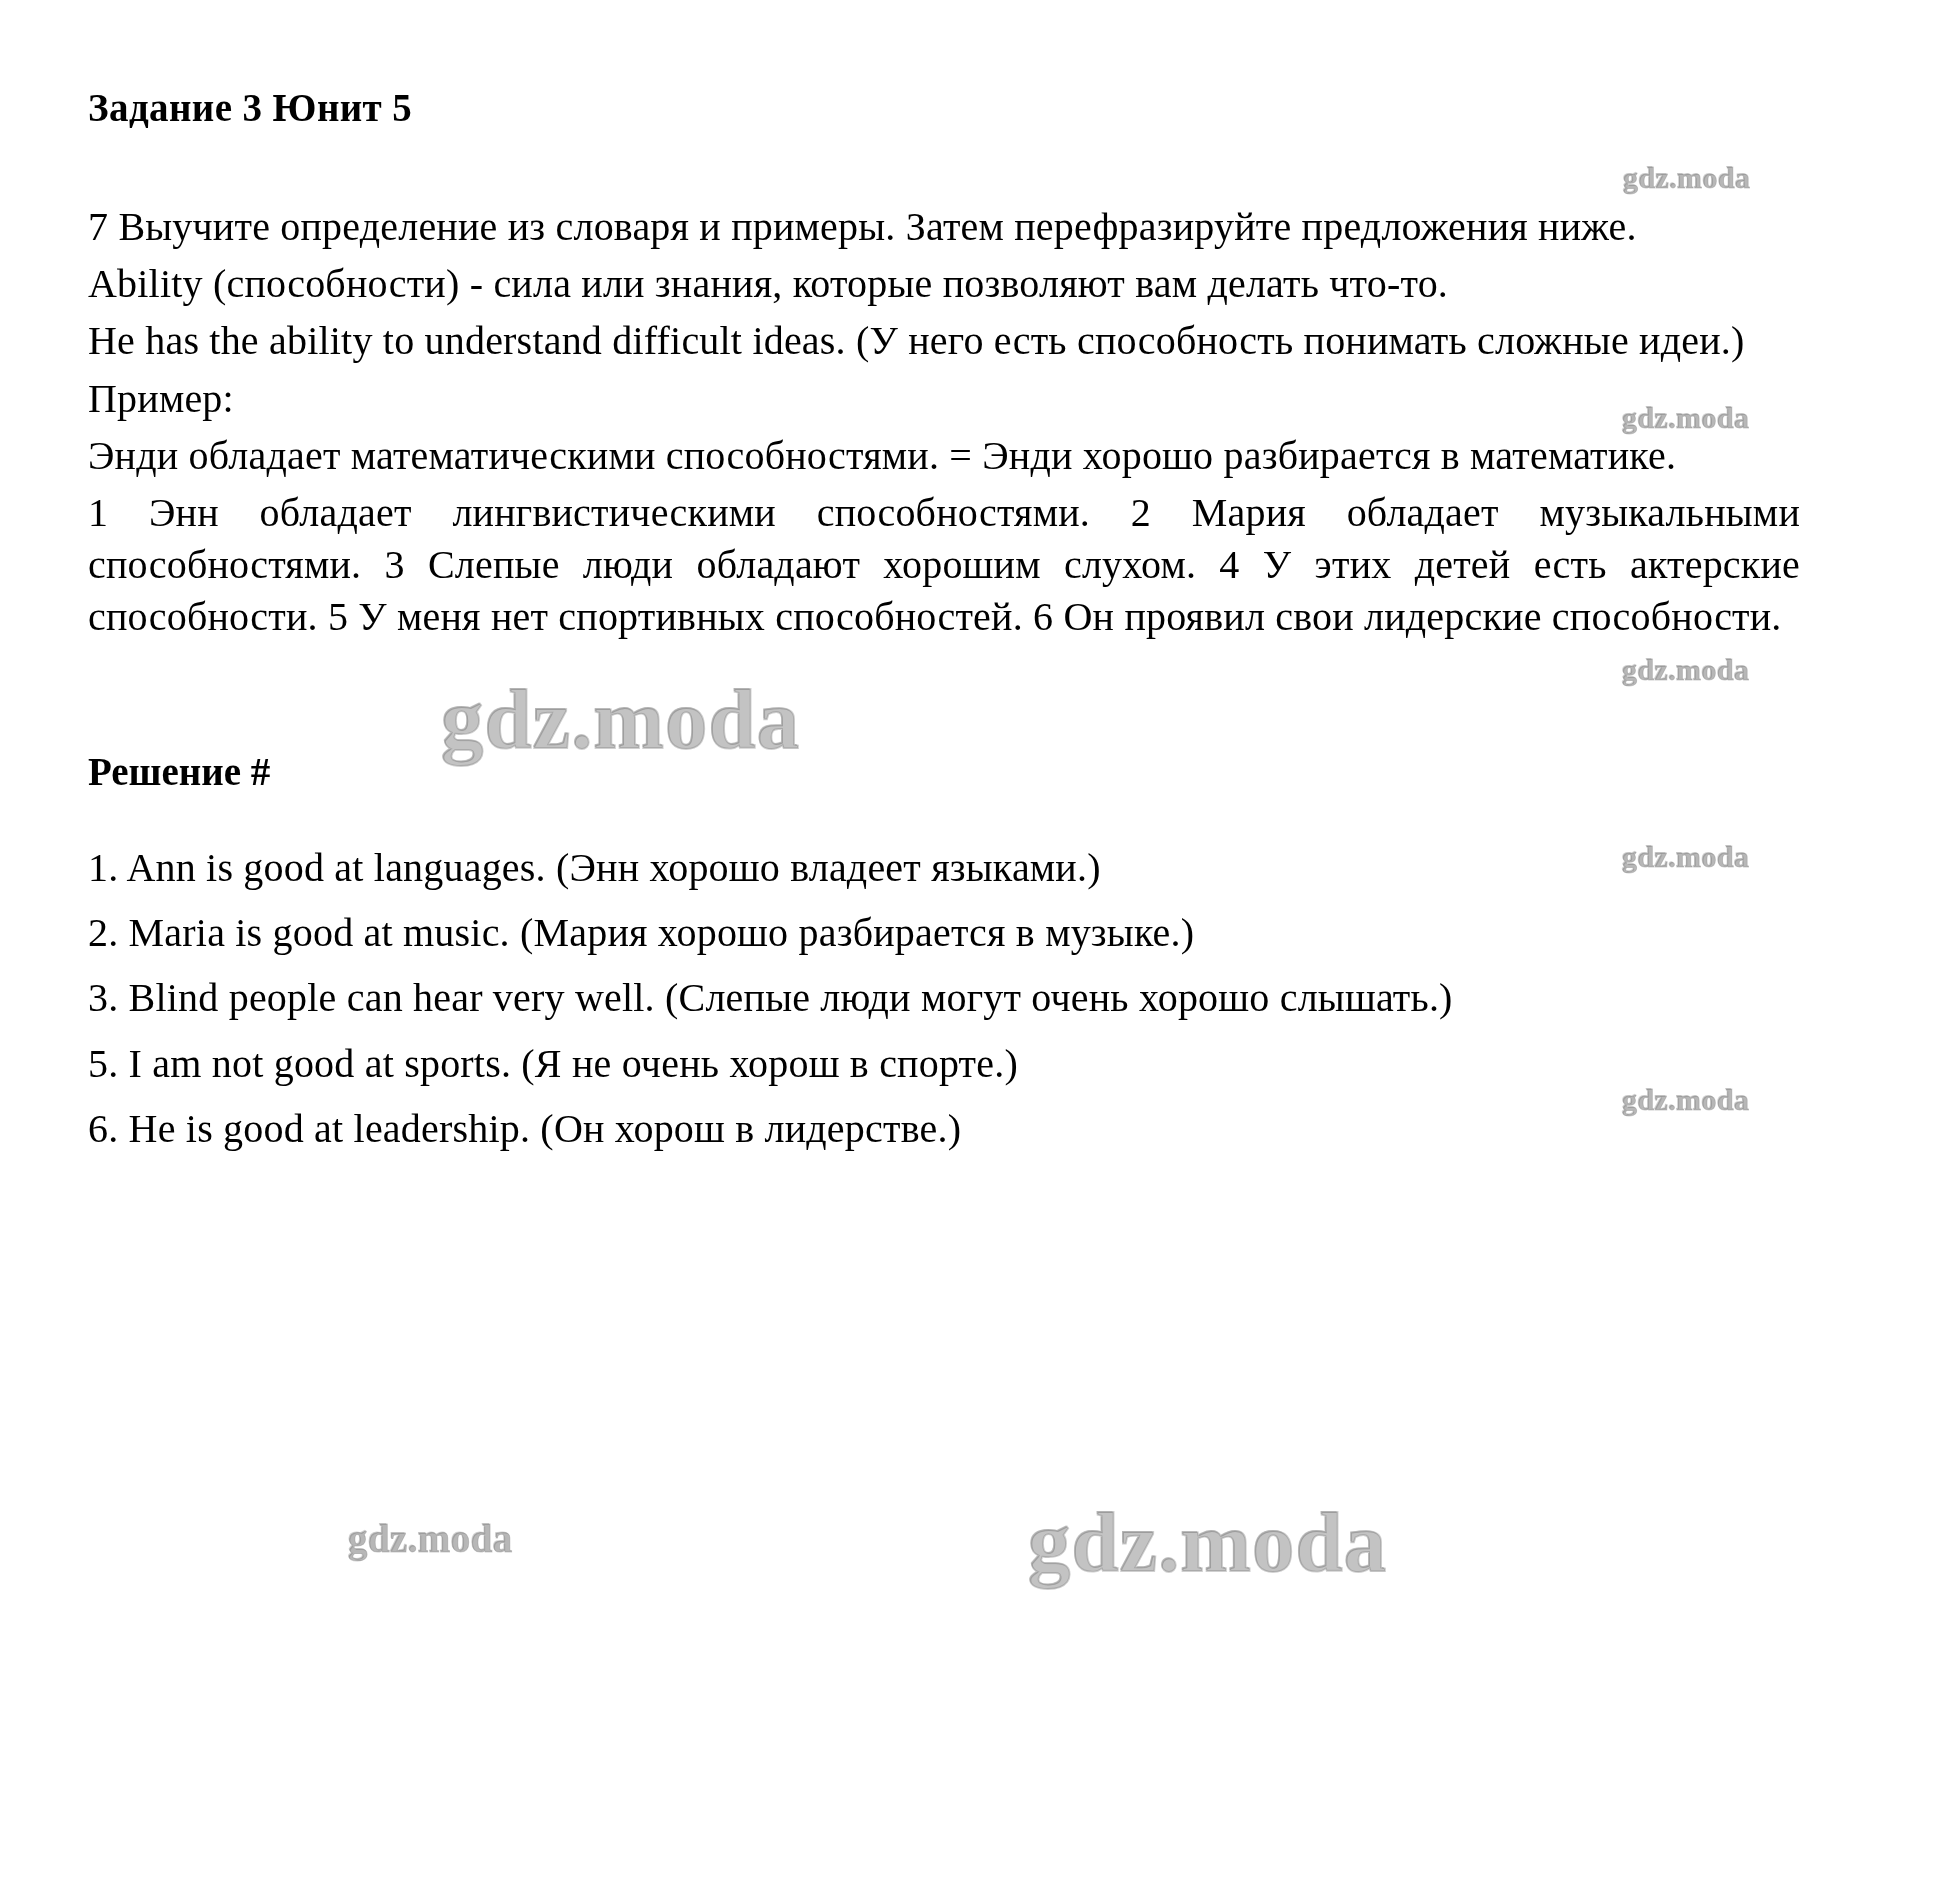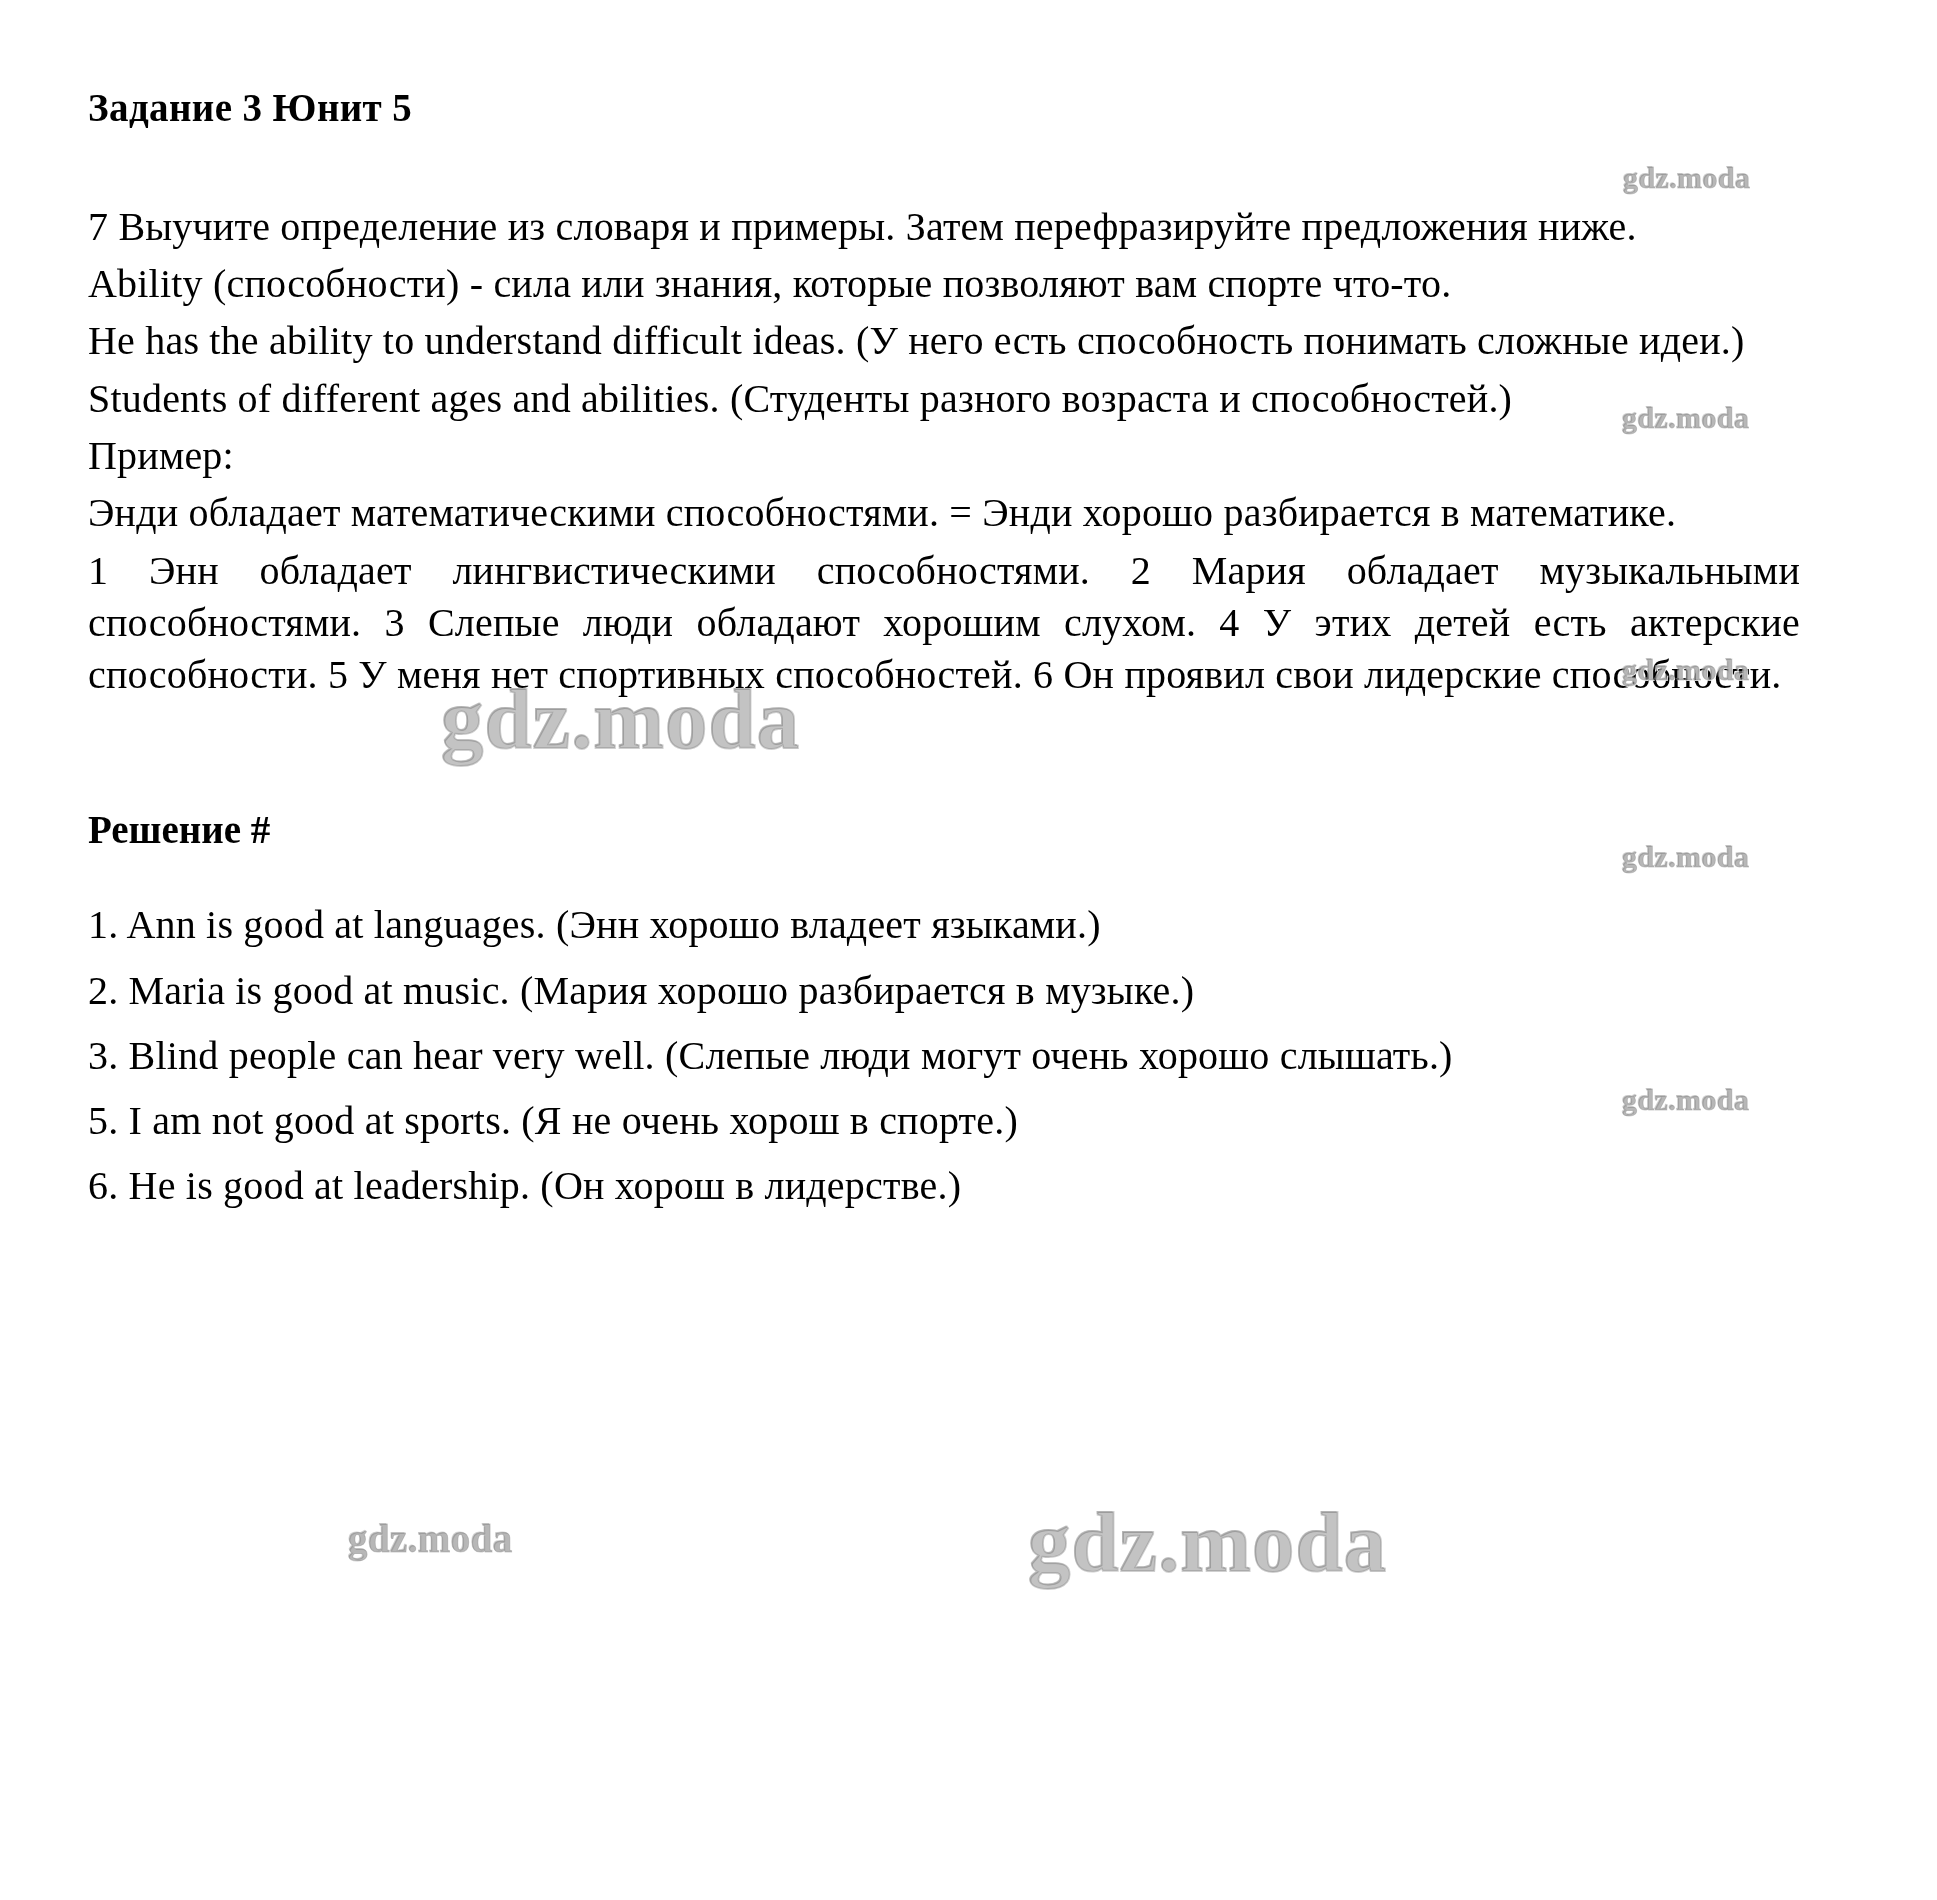--- a/index.html
+++ b/index.html
@@ -91,23 +91,22 @@
 </head>
 <body>
 
 <div class="page">
 
   <div class="content">
 
     <h1 class="task-heading">Задание 3 Юнит 5</h1>
 
     <p class="body-line">7 Выучите определение из словаря и примеры. Затем перефразируйте предложения ниже.</p>
-    <p class="body-line">Ability (способности) - сила или знания, которые позволяют вам спорте что-то.</p>
+    <p class="body-line">Ability (способности) - сила или знания, которые позволяют вам делать что-то.</p>
     <p class="body-line">He has the ability to understand difficult ideas. (У него есть способность понимать сложные идеи.)</p>
-    <p class="body-line">Students of different ages and abilities. (Студенты разного возраста и способностей.)</p>
     <p class="body-line nojust">Пример:</p>
     <p class="body-line">Энди обладает математическими способностями. = Энди хорошо разбирается в математике.</p>
     <p class="body-line">1 Энн обладает лингвистическими способностями. 2 Мария обладает музыкальными способностями. 3 Слепые люди обладают хорошим слухом. 4 У этих детей есть актерские способности. 5 У меня нет спортивных способностей. 6 Он проявил свои лидерские способности.</p>
 
     <h2 class="solution-heading">Решение #</h2>
 
     <p class="answer nojust">1. Ann is good at languages. (Энн хорошо владеет языками.)</p>
     <p class="answer nojust">2. Maria is good at music. (Мария хорошо разбирается в музыке.)</p>
     <p class="answer">3. Blind people can hear very well. (Слепые люди могут очень хорошо слышать.)</p>
     <p class="answer nojust">5. I am not good at sports. (Я не очень хорош в спорте.)</p>

